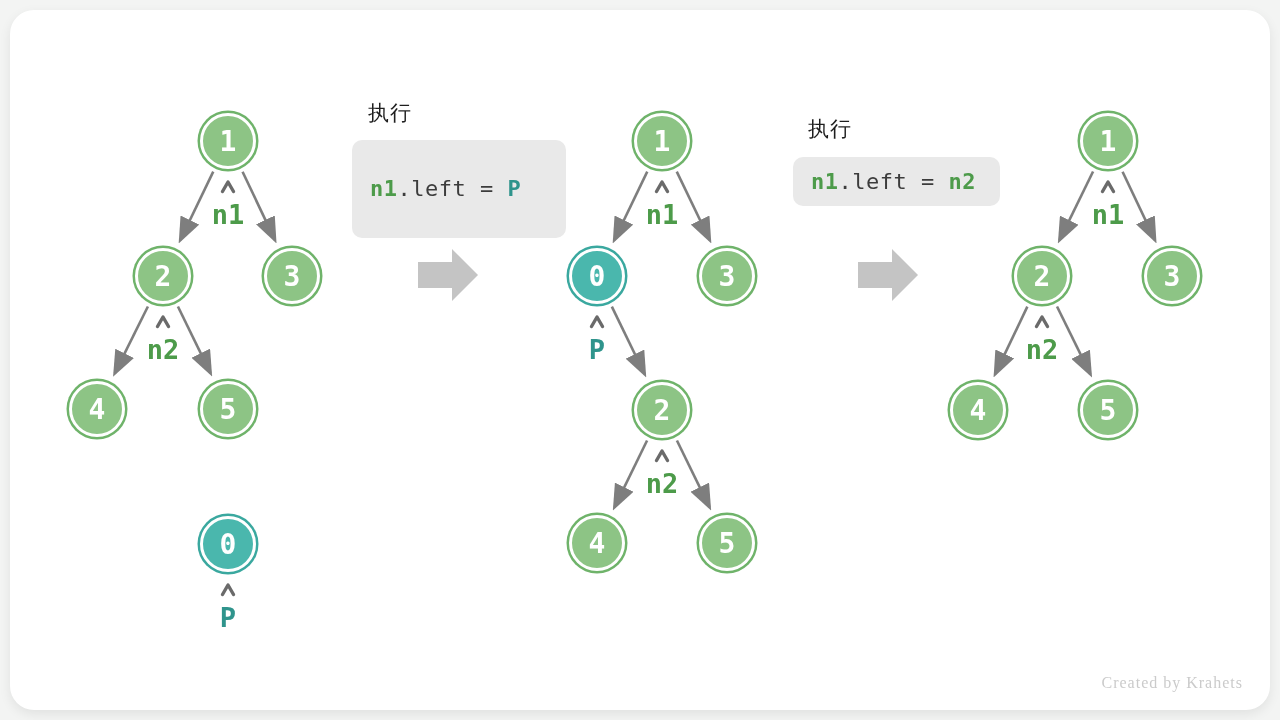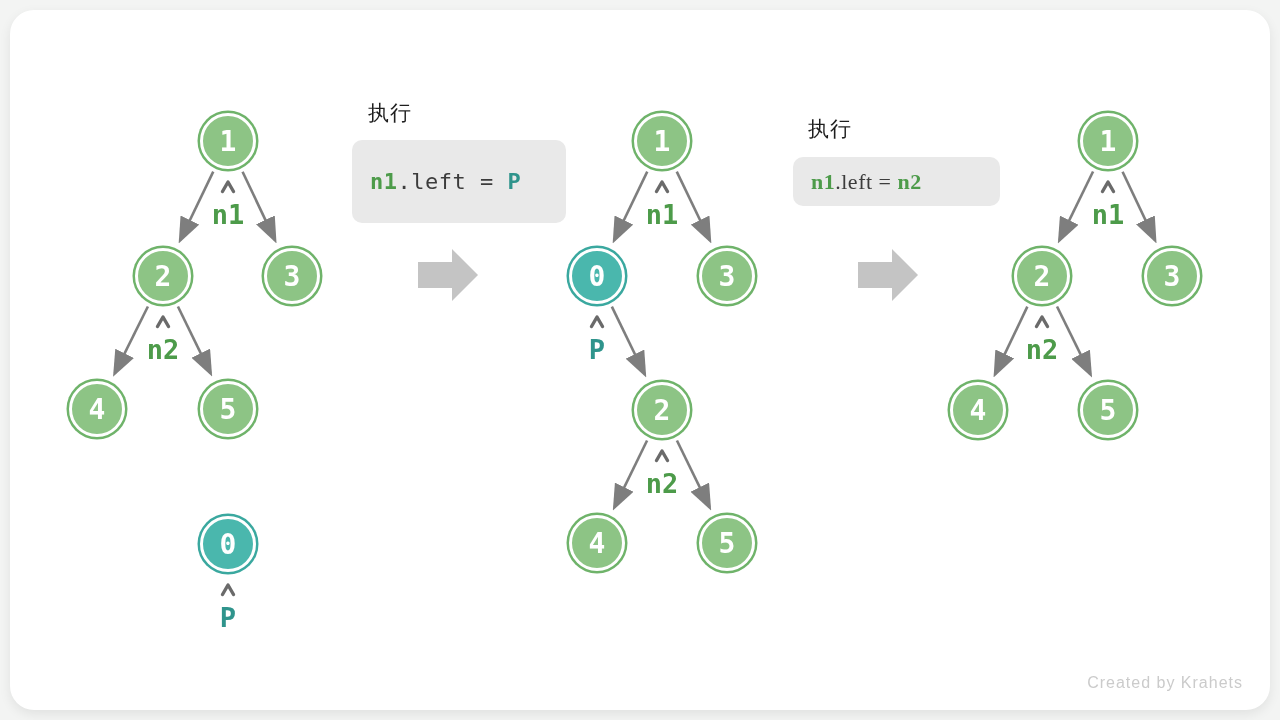--- a/index.html
+++ b/index.html
@@ -42,21 +42,21 @@
     letter-spacing:.5px;
     display:flex;flex-direction:column;justify-content:center;
     padding-left:18px;box-sizing:border-box;
   }
   .code-line{line-height:36px;white-space:pre;}
   .tok-plain{color:var(--code-text);font-weight:500;}
   .tok-green{color:var(--label-green);font-weight:bold;}
   .tok-teal{color:var(--label-teal);font-weight:bold;}
   #credit{
     position:absolute;right:37px;top:674px;
-    font-family:Liberation Sans, sans-serif;font-size:16px;
+    font-family:Liberation Serif, serif;font-size:16px;
     color:var(--credit-text);letter-spacing:1px;
   }
 </style>
 </head>
 <body>
 
 <div id="stage">
   <div id="card"></div>
   <svg id="links" viewBox="0 0 1280 720" xmlns="http://www.w3.org/2000/svg">
       <defs>
@@ -114,20 +114,20 @@
     <div class="node green" style="left: 569px; top: 515px;">4</div>
     <div class="node green" style="left: 699px; top: 515px;">5</div>
     <div class="pointer-label green" style="left: 1063px; top: 201px;">n1</div>
     <div class="pointer-label green" style="left: 997px; top: 336px;">n2</div>
     <div class="node green" style="left: 1080px; top: 113px;">1</div>
     <div class="node green" style="left: 1014px; top: 248px;">2</div>
     <div class="node green" style="left: 1144px; top: 248px;">3</div>
     <div class="node green" style="left: 950px; top: 382px;">4</div>
     <div class="node green" style="left: 1080px; top: 382px;">5</div>
     <div class="panel-title" style="left: 368px; top: 99px;">执行</div>
-    <div class="code-block" style="left: 352px; top: 140px; width: 214px; height: 83px;">
+    <div class="code-block" style="left: 352px; top: 140px; width: 214px; height: 98px;">
       <div class="code-line"><span class="tok-green">n1</span><span class="tok-plain">.left = </span><span class="tok-teal">P</span></div>
     </div>
     <div class="panel-title" style="left: 808px; top: 115px;">执行</div>
-    <div class="code-block" style="left: 793px; top: 157px; width: 207px; height: 49px; font-family: Liberation Serif, serif;">
+    <div class="code-block" style="left: 793px; top: 157px; width: 207px; height: 49px;">
       <div class="code-line"><span class="tok-green">n1</span><span class="tok-plain">.left = </span><span class="tok-green">n2</span></div>
     </div>
   </div>
 
 </body></html>

